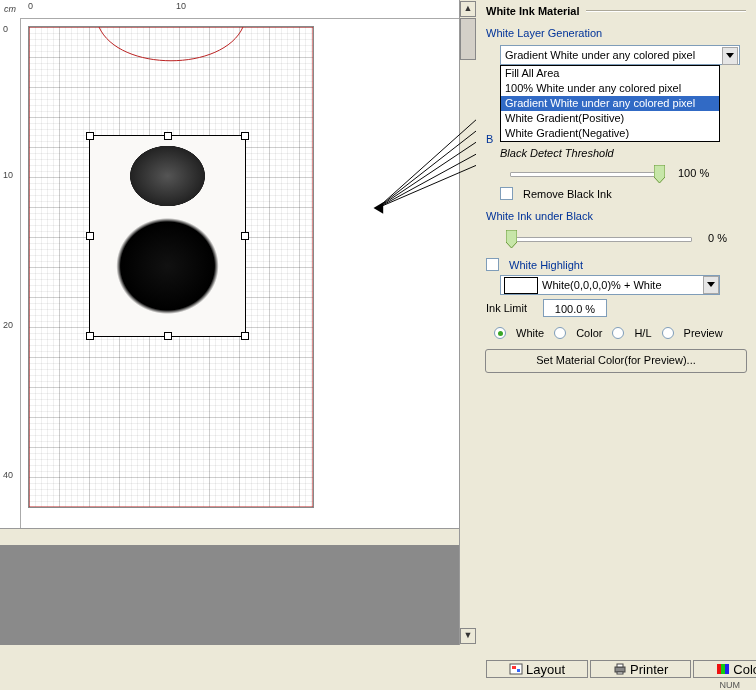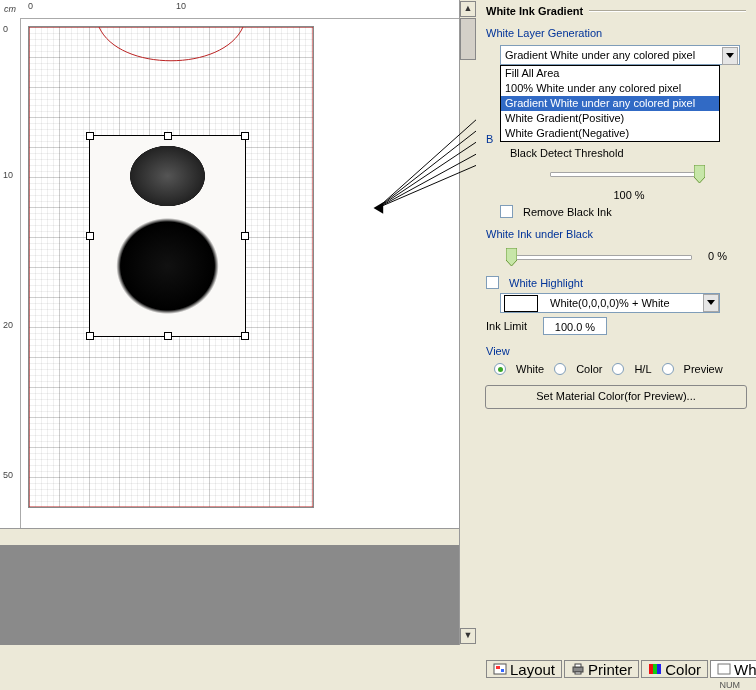--- a/index.html
+++ b/index.html
@@ -263,21 +263,21 @@
   .hl-combo {
     display: flex; align-items: center;
     height: 20px;
     width: 220px;
     background: #fff;
     border: 1px solid #7f9db9;
     box-sizing: border-box;
     padding: 0 0 0 3px;
     position: relative;
   }
-  .hl-combo-text { margin-left: 12px; font-size: 11px; }
+  .hl-combo-text { margin-left: 4px; font-size: 11px; }
   .inklimit-input {
     width: 64px; height: 18px;
     background: #fff;
     border: 1px solid #7f9db9;
     text-align: center;
     font-size: 11px;
     line-height: 18px;
     box-sizing: border-box;
     margin-left: 10px;
   }
@@ -318,27 +318,27 @@
     position: absolute;
     left: 486px; right: 0; bottom: 10px;
     height: 20px;
     display: flex;
     gap: 2px;
     background: transparent;
     z-index: 30;
   }
   .tab {
     height: 18px;
-    padding: 0 6px;
+    padding: 0 22px;
     background: #ece9d8;
     border: 1px solid #888;
     display: inline-flex;
     align-items: center;
     gap: 3px;
-    font-size: 15px;
+    font-size: 13px;
     box-sizing: border-box;
   }
   .tab.active { background: #fff; }
   .tab-icon {
     width: 14px; height: 12px;
     display: inline-flex; align-items:center; justify-content:center;
   }
   .statusbar {
     position: absolute;
     left: 0; right: 0; bottom: 0; height: 10px;
@@ -361,21 +361,21 @@
     <div class="canvas-area">
       <div class="ruler-corner">cm</div>
       <div class="ruler-h">
         <span style="left:8px">0</span>
         <span style="left:156px">10</span>
       </div>
       <div class="ruler-v">
         <span style="top:6px">0</span>
         <span style="top:152px">10</span>
         <span style="top:302px">20</span>
-        <span style="top:452px">50</span>
+        <span style="top:452px">40</span>
       </div>
       <div class="paper">
         <svg class="tshirt" viewBox="0 0 284 480">
           <path d="M 0 0 L 284 0 L 284 480 L 0 480 Z" fill="none" stroke="#b22" stroke-width="1"></path>
           <path d="M 70 0 C 90 45, 194 45, 214 0" fill="none" stroke="#b22" stroke-width="1"></path>
         </svg>
         <div class="sel-box">
           <div class="child"></div>
           <div class="handle h-nw"></div>
           <div class="handle h-n"></div>
@@ -401,21 +401,21 @@
       <line x1="18" y1="130" x2="150" y2="27" stroke="#000" stroke-width="1"></line>
       <line x1="18" y1="130" x2="150" y2="42" stroke="#000" stroke-width="1"></line>
       <line x1="18" y1="130" x2="150" y2="58" stroke="#000" stroke-width="1"></line>
       <line x1="18" y1="130" x2="150" y2="73" stroke="#000" stroke-width="1"></line>
       <polygon points="14,130 24,124 24,136" fill="#000"></polygon>
     </svg>
   </div>
 
   <div class="side">
     <div class="panel-title-wrap">
-      <span class="panel-title">White Ink Gradient</span>
+      <span class="panel-title">White Ink Material</span>
       <span class="panel-title-line"></span>
     </div>
 
     <div class="group" style="position:relative;">
       <div class="group-title">White Layer Generation</div>
 
       <div class="combo" style="margin-left:14px;">
         <div class="combo-display">
           <span>Gradient White under any colored pixel</span>
           <span class="combo-btn">
@@ -431,22 +431,22 @@
           <div class="combo-item">White Gradient(Positive)</div>
           <div class="combo-item">White Gradient(Negative)</div>
         </div>
       </div>
 
       <div style="color:#003399; position:relative;">
         <div class="bd-label">
           <span>B</span>
         </div>
       </div>
-      <div style="margin-left:24px;">Black Detect Threshold</div>
-      <div class="field-row" style="margin-left:20px;flex-direction:column;">
+      <div style="margin-left:14px;font-style:italic;">Black Detect Threshold</div>
+      <div class="field-row" style="margin-left:20px;">
         <div class="slider">
           <div class="slider-track"></div>
           <div class="slider-thumb" style="left:148px;">
             <svg width="11" height="18">
                 <polygon points="0,0 11,0 11,12 5.5,18 0,12" fill="#c7e6a8" stroke="#6a9a3a"></polygon>
               </svg>
           </div>
         </div>
         <span class="pct">100 %</span>
       </div>
@@ -487,21 +487,20 @@
           </span>
         </div>
       </div>
       <div class="field-row" style="">
         <span>Ink Limit</span>
         <span class="inklimit-input">100.0 %</span>
       </div>
     </div>
 
     <div class="group">
-      <div class="group-title">View</div>
       <div class="radio-row" style="margin-left:8px;">
         <span class="radio">
             <span class="radio-outer">
               <span class="radio-dot"></span>
             </span>
           </span>
         <span>White</span>
         <span class="radio">
             <span class="radio-outer"></span>
           </span>

